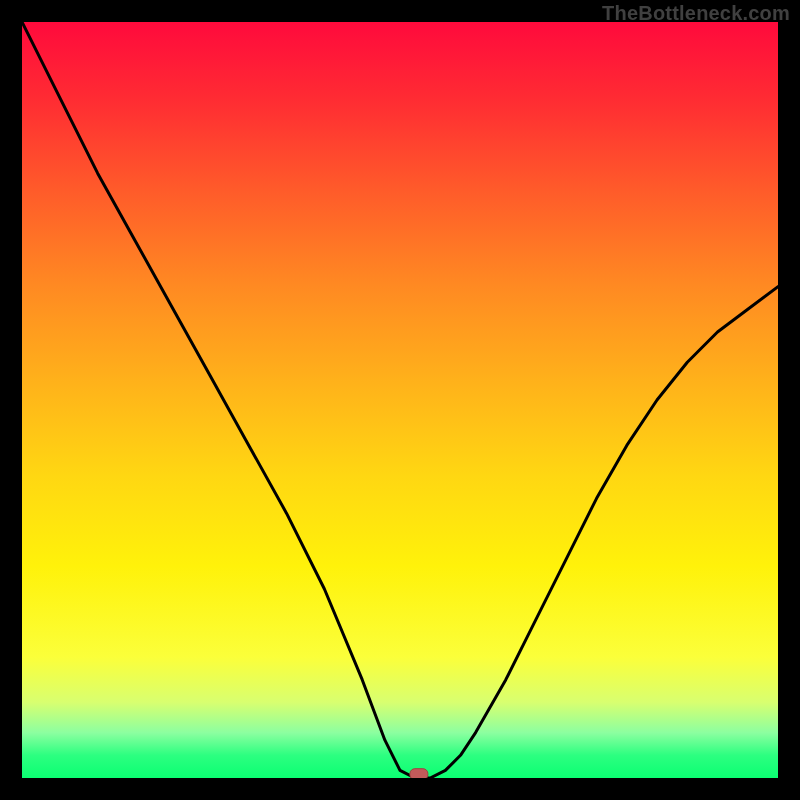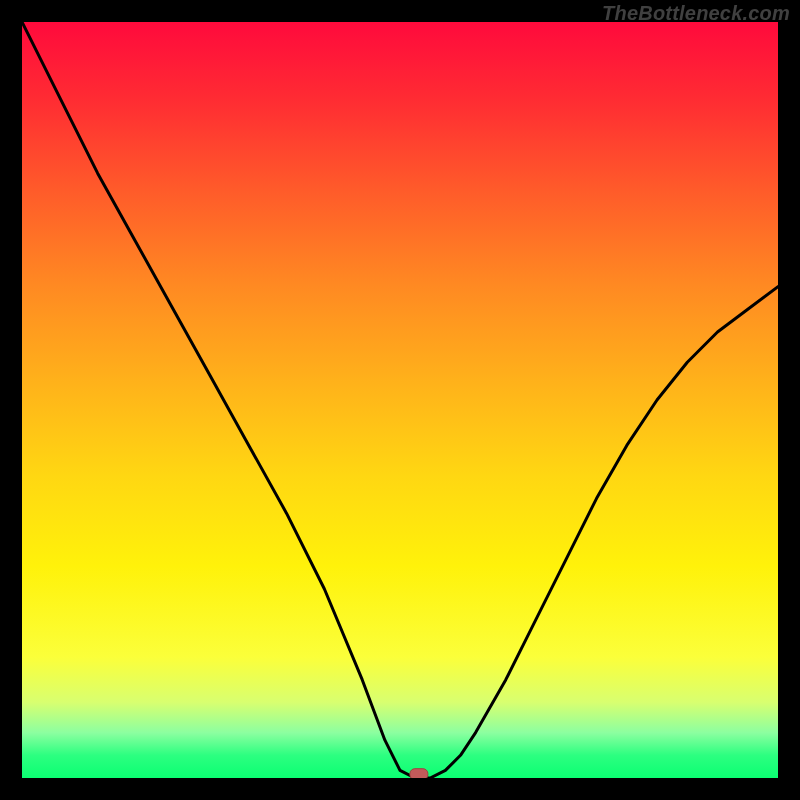--- a/index.html
+++ b/index.html
@@ -53,21 +53,20 @@
     stroke-width: 1;
   }
   .attribution {
     position: absolute;
     right: 10px;
     top: 2px;
     color: #404040;
     font-size: 20px;
     font-weight: 600;
     letter-spacing: 0.2px;
-    font-style: italic;
   }
 </style>
 </head>
 <body>
 
 <div class="frame">
 
   <div class="plot-area">
     <svg viewBox="0 0 756 756" preserveAspectRatio="none">
       <path id="curve-path" fill="none" stroke="#000" stroke-width="3" stroke-linejoin="round" stroke-linecap="round" d="M0.0 0.0 L37.8 75.6 L75.6 151.2 L113.4 219.2 L151.2 287.3 L189.0 355.3 L226.8 423.4 L264.6 491.4 L302.4 567.0 L340.2 657.7 L362.9 718.2 L378.0 748.4 L393.1 756.0 L408.2 756.0 L423.4 748.4 L438.5 733.3 L453.6 710.6 L483.8 657.7 L514.1 597.2 L544.3 536.8 L574.6 476.3 L604.8 423.4 L635.0 378.0 L665.3 340.2 L695.5 310.0 L725.8 287.3 L756.0 264.6"></path>

